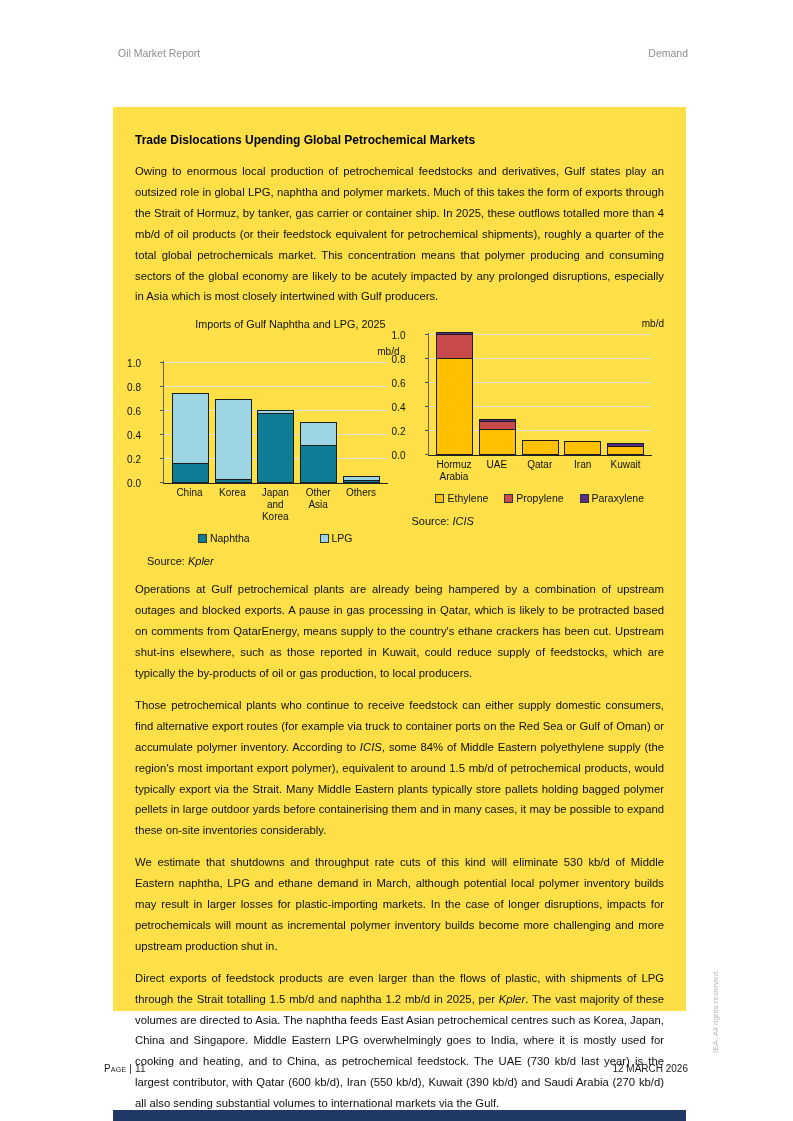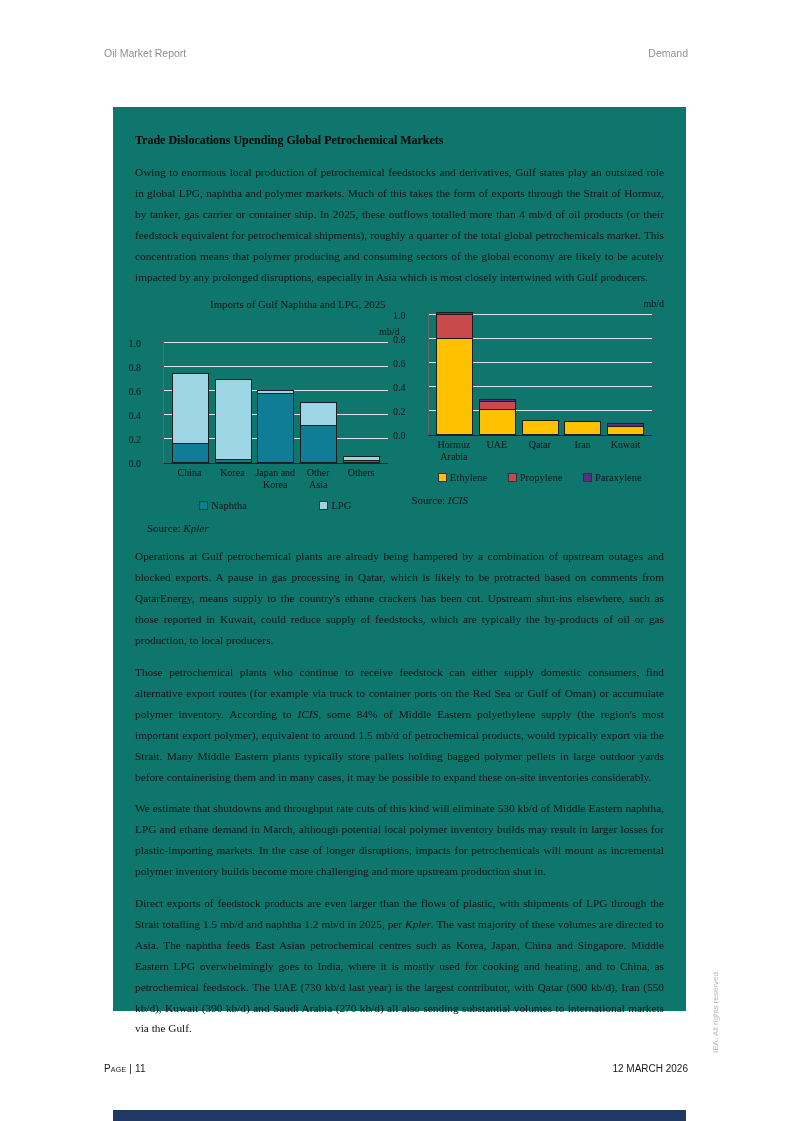--- a/index.html
+++ b/index.html
@@ -5,21 +5,21 @@
   * { margin:0; padding:0; box-sizing:border-box; }
   html,body { width:793px; height:1121px; }
   body {
     position:relative;
     background:#ffffff;
     font-family:"Liberation Sans", sans-serif;
     color:#141414;
     overflow:hidden;
   }
   .page-header {
-    position:absolute; left:104px; right:105px; top:47px;
+    position:absolute; left:118px; right:105px; top:47px;
     display:flex; justify-content:space-between;
     font-size:10.5px; color:#8f8f8f;
   }
   .content-box {
     position:absolute; left:113px; top:107px; width:573px; height:904px;
     background:#dbe5f1;
     padding:26px 22px 0 22px;
   }
   .box-title { font-size:12px; font-weight:bold; margin-bottom:14px; color:#000; }
   .box-para {
@@ -80,21 +80,21 @@
   i.src-name { font-style:italic; }
 </style>
 </head>
 <body>
 
 <div class="page-header">
   <span>Oil Market Report</span>
   <span>Demand</span>
 </div>
 
-<div class="content-box" style="background: #0f766e; font-family: Liberation Serif, serif;">
+<div class="content-box" style="background: #fde047;">
   <div class="box-title">Trade Dislocations Upending Global Petrochemical Markets</div>
   <div id="para-top">
       <p class="box-para"><span>Owing to enormous local production of petrochemical feedstocks and derivatives, Gulf states play an outsized role in global LPG, naphtha and polymer markets. Much of this takes the form of exports through the Strait of Hormuz, by tanker, gas carrier or container ship. In 2025, these outflows totalled more than 4 mb/d of oil products (or their feedstock equivalent for petrochemical shipments), roughly a quarter of the total global petrochemicals market. This concentration means that polymer producing and consuming sectors of the global economy are likely to be acutely impacted by any prolonged disruptions, especially in Asia which is most closely intertwined with Gulf producers.</span></p>
     </div>
   <div class="charts-row">
     <div class="chart" id="chart0">
         <div class="chart-title">Imports of Gulf Naphtha and LPG, 2025</div>
         <div class="ylabel">mb/d</div>
         <div class="plot-row">
           <div class="ytick-col">

